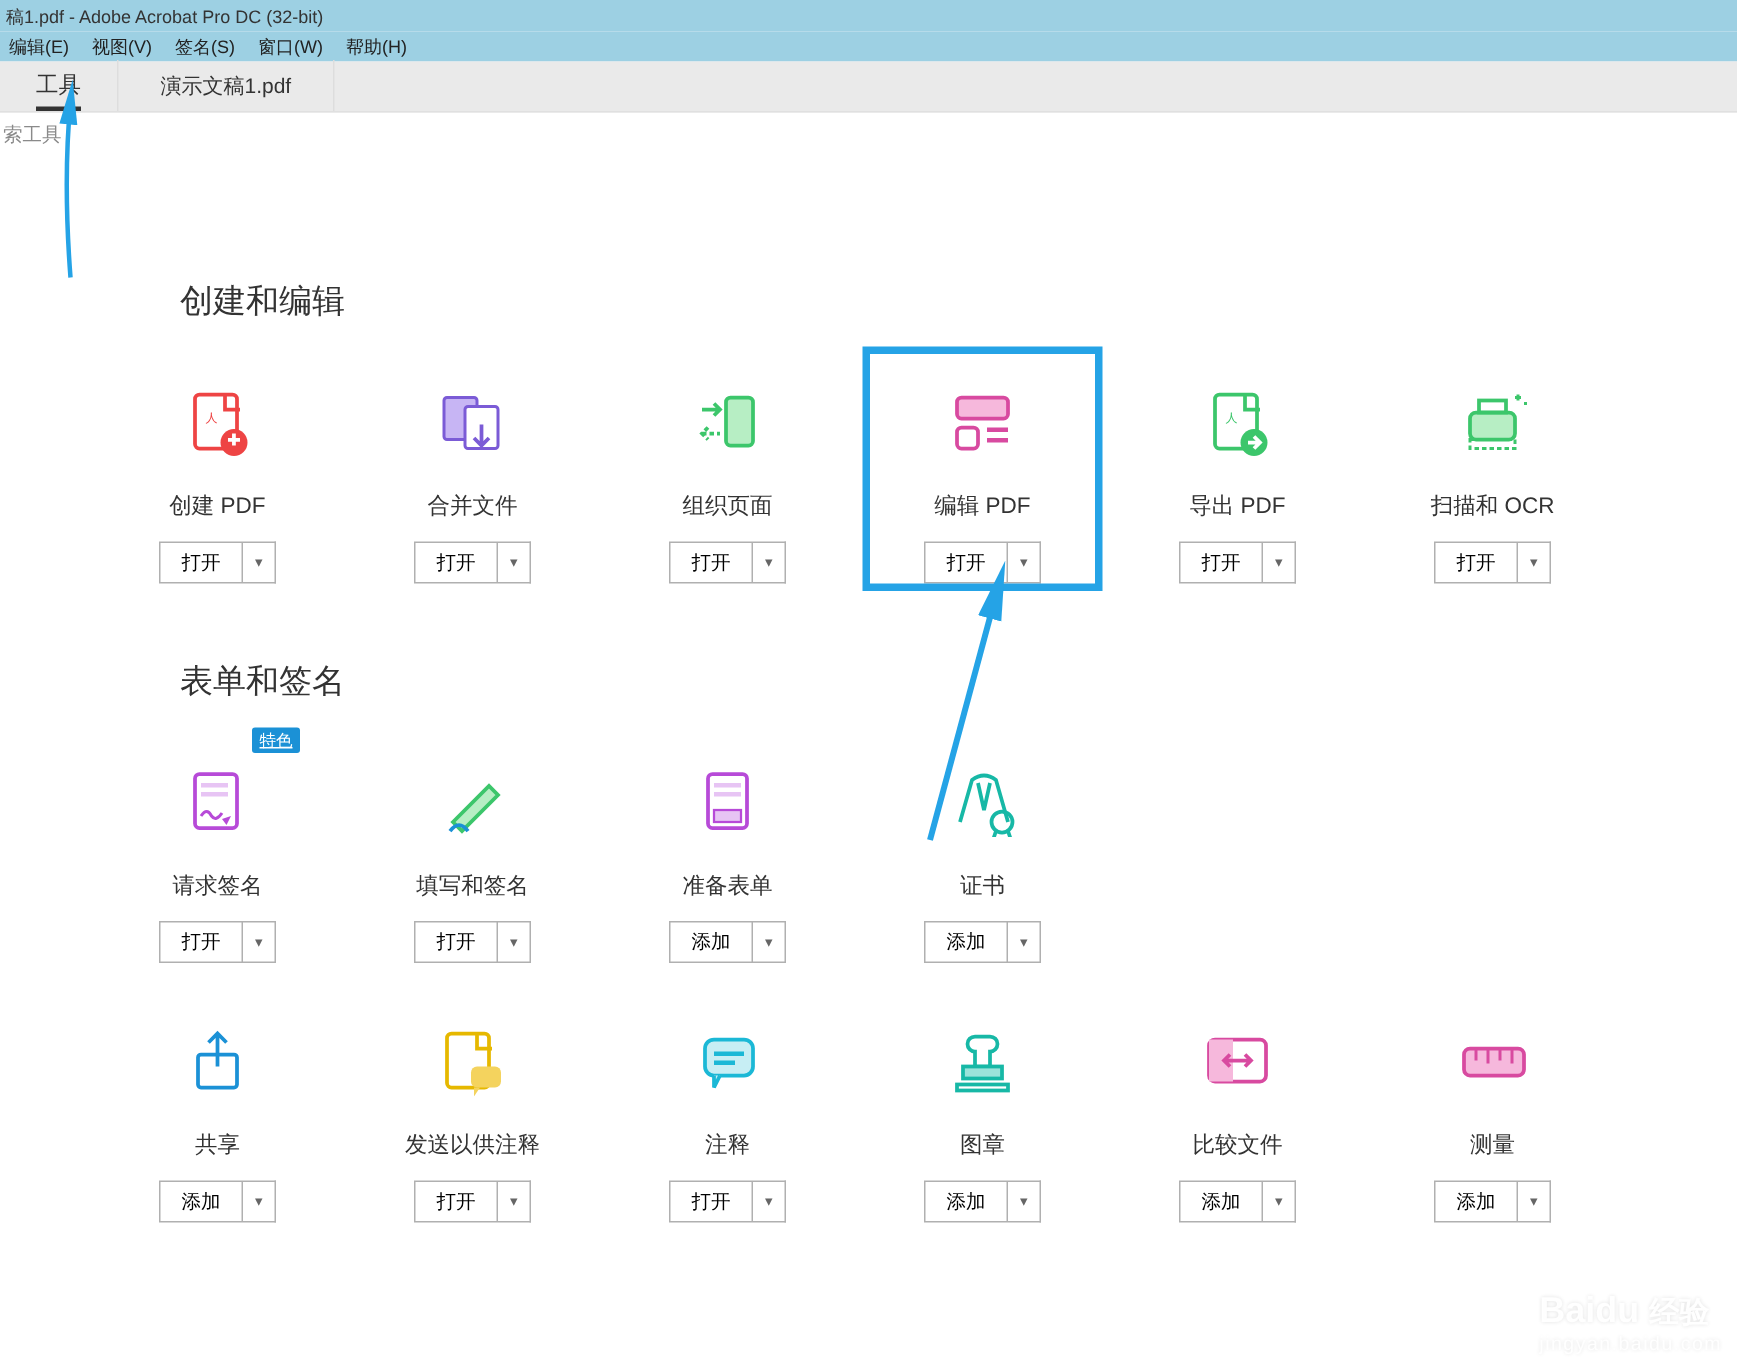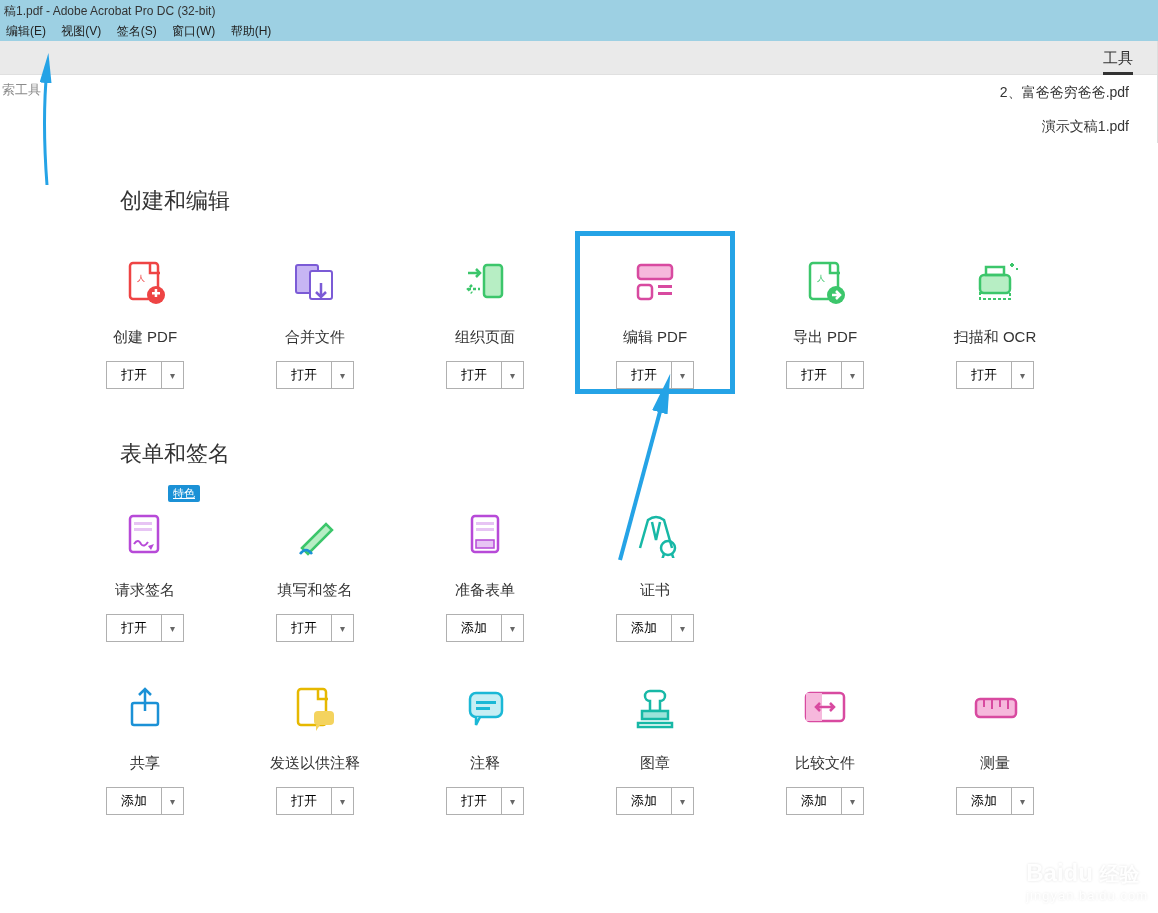--- a/index.html
+++ b/index.html
@@ -2,21 +2,21 @@
 <html><head>
 <meta charset="utf-8">
 <style>
 * { margin:0; padding:0; box-sizing:border-box; font-family:"Microsoft YaHei","Segoe UI",Arial,sans-serif; }
 body { width:1158px; height:913px; background:#fff; overflow:hidden; position:relative; }
 
 .titlebar { height:21px; background:#9dd0e3; color:#333; font-size:12px; padding:3px 4px 0 4px; overflow:hidden; white-space:nowrap; }
 .menubar  { height:20px; background:#9dd0e3; color:#222; font-size:12px; padding:1px 2px; }
 .menubar span { display:inline-block; padding:1px 8px 1px 4px; cursor:default; }
 
-.tabbar { height:34px; background:#eaeaea; border-bottom:1px solid #e0e0e0; display:flex; align-items:flex-end;flex-direction:column; }
+.tabbar { height:34px; background:#eaeaea; border-bottom:1px solid #e0e0e0; display:flex; align-items:flex-end; }
 .tab { height:34px; line-height:34px; padding:0 28px; font-size:14px; color:#333; border-right:1px solid #ddd; }
 .tab.active { font-size:15px; padding:0 24px; }
 .tab.active .underline { border-bottom:3px solid #333; padding-bottom:6px; }
 
 .searchrow { height:30px; font-size:13px; color:#8a8a8a; padding:6px 0 0 2px; }
 
 .content { padding:0 0 0 0; position:relative; }
 .section { margin:40px 0 10px 120px; font-size:22px; color:#333; font-weight:400; }
 .section.first { margin-top:81px; }
 
@@ -47,21 +47,20 @@
 <div class="menubar">
   <span>编辑(E)</span>
   <span>视图(V)</span>
   <span>签名(S)</span>
   <span>窗口(W)</span>
   <span>帮助(H)</span>
 </div>
 
 <div class="tabbar">
   <div class="tab active"><span class="underline">工具</span></div>
-  <div class="tab">2、富爸爸穷爸爸.pdf</div>
   <div class="tab">演示文稿1.pdf</div>
 </div>
 
 <div class="searchrow">索工具</div>
 
 <div class="content" id="content">
     <div class="section first">创建和编辑</div>
     <div class="grid">
       <div class="tool"><div class="icon-wrap">
           <svg width="46" height="46">

